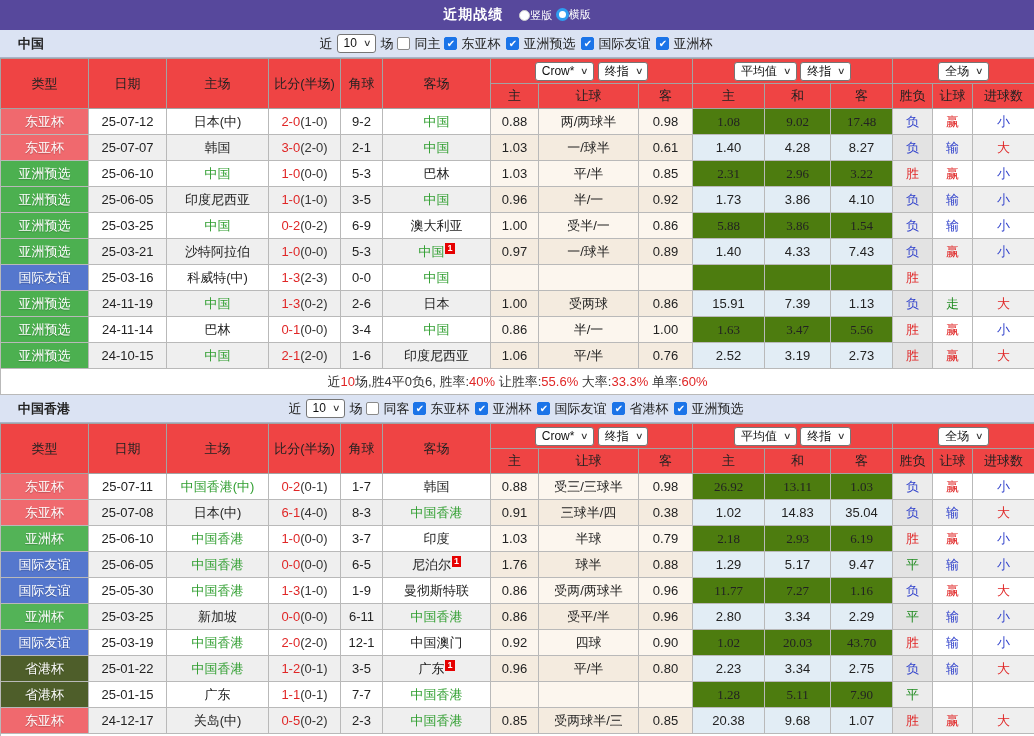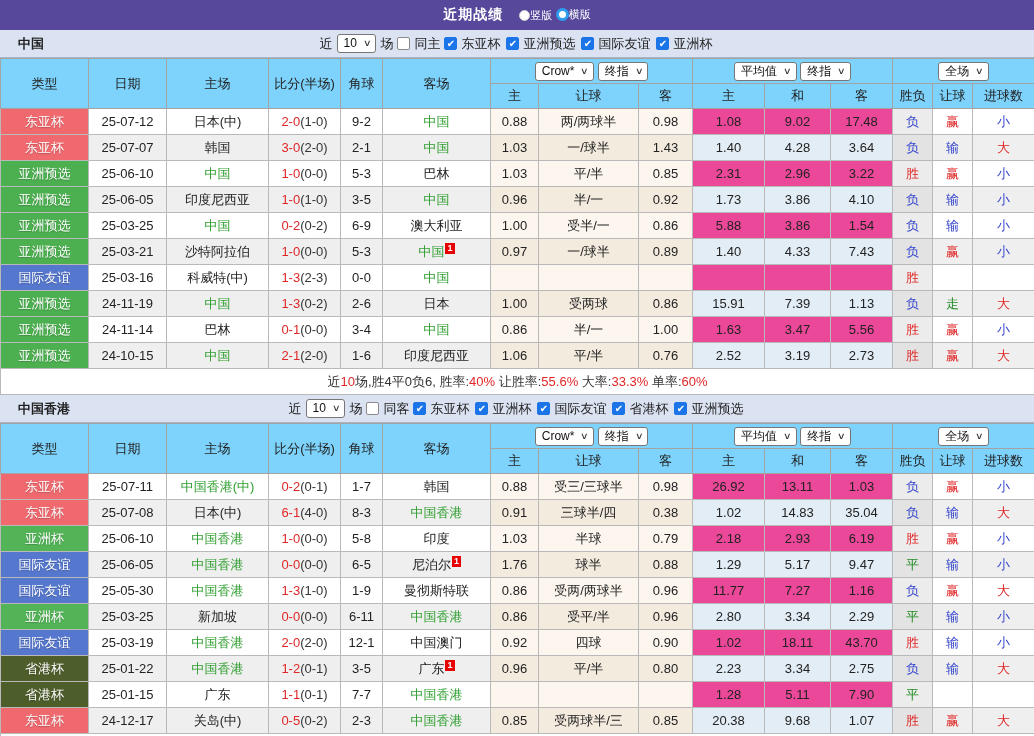--- a/index.html
+++ b/index.html
@@ -23,28 +23,28 @@
   .sel{display:inline-flex;align-items:center;gap:7px;background:#fff;border:1px solid #767676;border-radius:3px;padding:1px 5px 2px 6px;font-size:12px;color:#111;cursor:pointer;line-height:14px;}
   .sel .caret{font-size:9px;color:#333;transform:scaleX(1.3);}
 
   
   .cb{width:13px;height:13px;display:inline-block;border-radius:2px;background:#fff;border:1px solid #8a8a8a;box-sizing:border-box;text-align:center;line-height:12px;font-size:10px;color:#fff;cursor:pointer;}
   .cb.on{background:#1b74e8;border-color:#1b74e8;}
 
   
   table.grid{border-collapse:collapse;table-layout:fixed;width:1034px;}
   table.grid th,table.grid td{border:1px solid #b9b9b9;padding:0;text-align:center;overflow:hidden;white-space:nowrap;font-weight:normal;}
-  table.grid thead th{background:#7dd3fc;border-color:#a3a3a3;height:24px;font-size:13px;color:#222;}
+  table.grid thead th{background:#ef4444;border-color:#a3a3a3;height:24px;font-size:13px;color:#222;}
   table.grid td{height:25px;font-size:13px;}
   td.type{color:#fff;text-shadow:0 1px 1px rgba(0,0,0,.25);}
   tr.odd  td.c-main{background:#ffffff;}
   tr.even td.c-main{background:#efefef;}
   tr.odd  td.c-crow{background:#fcf6ee;}
   tr.even td.c-crow{background:#f4ebdf;}
-  tr.odd  td.c-avg{background:#ec4899;}
+  tr.odd  td.c-avg{background:#4d7c0f;font-family:Liberation Serif, serif;}
   tr.even td.c-avg{background:#e2edf5;}
   tr.odd  td.c-res1{background:#ececec;}
   tr.even td.c-res1{background:#e3e3e3;}
   .ft{color:#e02626;}
   .ht{color:#333;}
   .tracked{color:#2f9e2f;}
   .badge{background:#e60000;color:#fff;font-size:9px;line-height:11px;padding:0 2px;margin-left:1px;display:inline-block;vertical-align:top;font-weight:bold;}
   td.summary{height:23px;background:#fff;color:#333;border-color:#a3a3a3;}
   td.summary .red{color:#e02626;}
   .resword{font-weight:normal;}
@@ -162,24 +162,24 @@
         </tr>
         <tr class="even">
           <td class="type" style="background:#f0696e">东亚杯</td>
           <td class="c-main">25-07-07</td>
           <td class="c-main ">韩国</td>
           <td class="c-main"><span class="ft">3-0</span><span class="ht">(2-0)</span></td>
           <td class="c-main">2-1</td>
           <td class="c-main tracked">中国</td>
           <td class="c-crow">1.03</td>
           <td class="c-crow">一/球半</td>
-          <td class="c-crow">1.43</td>
+          <td class="c-crow">0.61</td>
           <td class="c-avg">1.40</td>
           <td class="c-avg">4.28</td>
-          <td class="c-avg">3.64</td>
+          <td class="c-avg">8.27</td>
           <td class="c-res1 resword" style="color:#3344cc">负</td>
           <td class="c-main resword" style="color:#3344cc">输</td>
           <td class="c-main resword" style="color:#e02626">大</td>
         </tr>
         <tr class="odd">
           <td class="type" style="background:#4cb050">亚洲预选</td>
           <td class="c-main">25-06-10</td>
           <td class="c-main tracked">中国</td>
           <td class="c-main"><span class="ft">1-0</span><span class="ht">(0-0)</span></td>
           <td class="c-main">5-3</td>
@@ -431,21 +431,21 @@
           <td class="c-avg">35.04</td>
           <td class="c-res1 resword" style="color:#3344cc">负</td>
           <td class="c-main resword" style="color:#3344cc">输</td>
           <td class="c-main resword" style="color:#e02626">大</td>
         </tr>
         <tr class="odd">
           <td class="type" style="background:#53b357">亚洲杯</td>
           <td class="c-main">25-06-10</td>
           <td class="c-main tracked">中国香港</td>
           <td class="c-main"><span class="ft">1-0</span><span class="ht">(0-0)</span></td>
-          <td class="c-main">5-8</td>
+          <td class="c-main">3-7</td>
           <td class="c-main ">印度</td>
           <td class="c-crow">1.03</td>
           <td class="c-crow">半球</td>
           <td class="c-crow">0.79</td>
           <td class="c-avg">2.18</td>
           <td class="c-avg">2.93</td>
           <td class="c-avg">6.19</td>
           <td class="c-res1 resword" style="color:#e02626">胜</td>
           <td class="c-main resword" style="color:#e02626">赢</td>
           <td class="c-main resword" style="color:#3344cc">小</td>
@@ -505,21 +505,21 @@
           <td class="type" style="background:#5577cd">国际友谊</td>
           <td class="c-main">25-03-19</td>
           <td class="c-main tracked">中国香港</td>
           <td class="c-main"><span class="ft">2-0</span><span class="ht">(2-0)</span></td>
           <td class="c-main">12-1</td>
           <td class="c-main ">中国澳门</td>
           <td class="c-crow">0.92</td>
           <td class="c-crow">四球</td>
           <td class="c-crow">0.90</td>
           <td class="c-avg">1.02</td>
-          <td class="c-avg">18.11</td>
+          <td class="c-avg">20.03</td>
           <td class="c-avg">43.70</td>
           <td class="c-res1 resword" style="color:#e02626">胜</td>
           <td class="c-main resword" style="color:#3344cc">输</td>
           <td class="c-main resword" style="color:#3344cc">小</td>
         </tr>
         <tr class="even">
           <td class="type" style="background:#4e5e2a">省港杯</td>
           <td class="c-main">25-01-22</td>
           <td class="c-main tracked">中国香港</td>
           <td class="c-main"><span class="ft">1-2</span><span class="ht">(0-1)</span></td>

